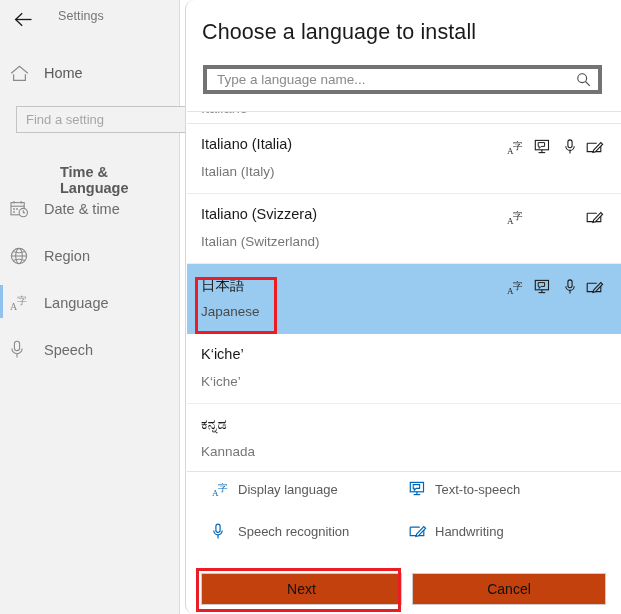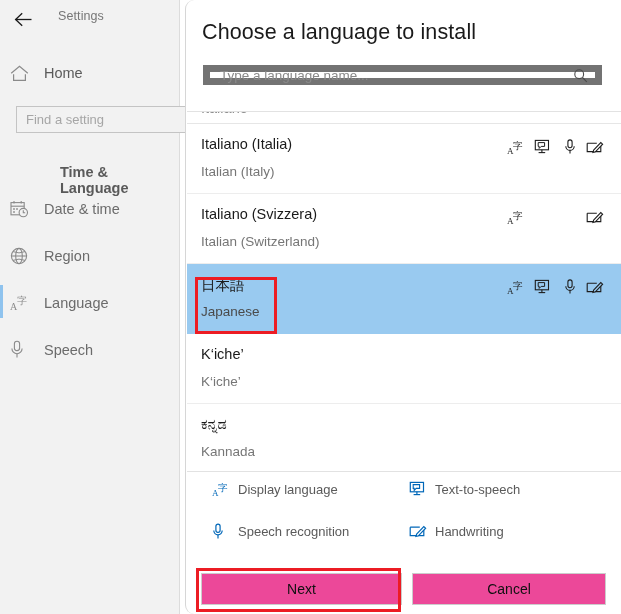--- a/index.html
+++ b/index.html
@@ -131,22 +131,22 @@
     position: absolute;
     left: 16px; top: 20px;
     font-size: 21.5px;
     color: #1a1a1a;
     font-weight: normal;
     letter-spacing: .1px;
   }
   .search-wrap {
     position: absolute;
     left: 17px; top: 65px;
-    width: 399px; height: 20px;
-    border: 7px solid #737373;
+    width: 399px; height: 29px;
+    border: 4px solid #737373;
     box-sizing: border-box;
     background: #fff;
     display: flex;
     align-items: center;
   }
   .search-wrap input {
     flex: 1;
     border: 0;
     outline: none;
     font-family: inherit;
@@ -253,21 +253,21 @@
   
   .footer {
     position: absolute;
     left: 1px; top: 566px;
     width: 434px; height: 48px;
   }
   .btn {
     position: absolute;
     top: 7px;
     height: 32px;
-    background: #ec4899;
+    background: #c2410c;
     border: 1px solid #cccccc;
     box-sizing: border-box;
     font-family: inherit;
     font-size: 14px;
     color: #111;
     cursor: default;
     display: flex; align-items: center; justify-content: center;
     padding: 0;
   }
   .btn-next { left: 14px; width: 201px; }

